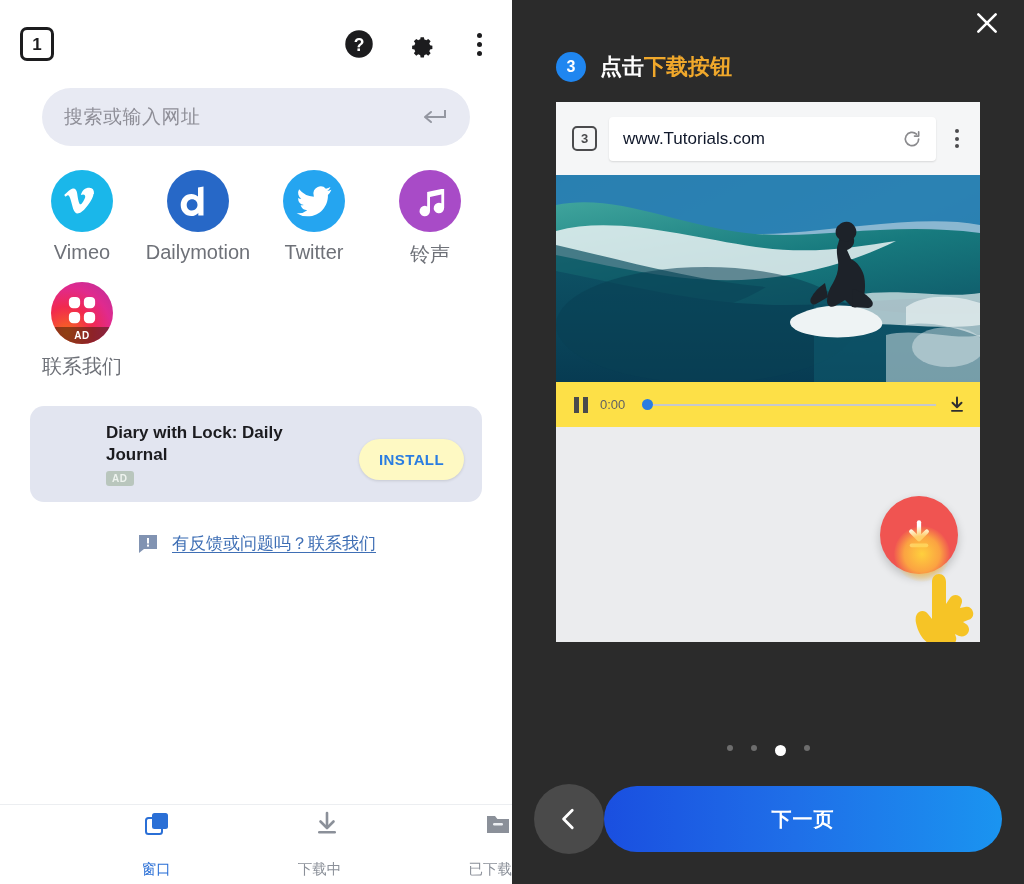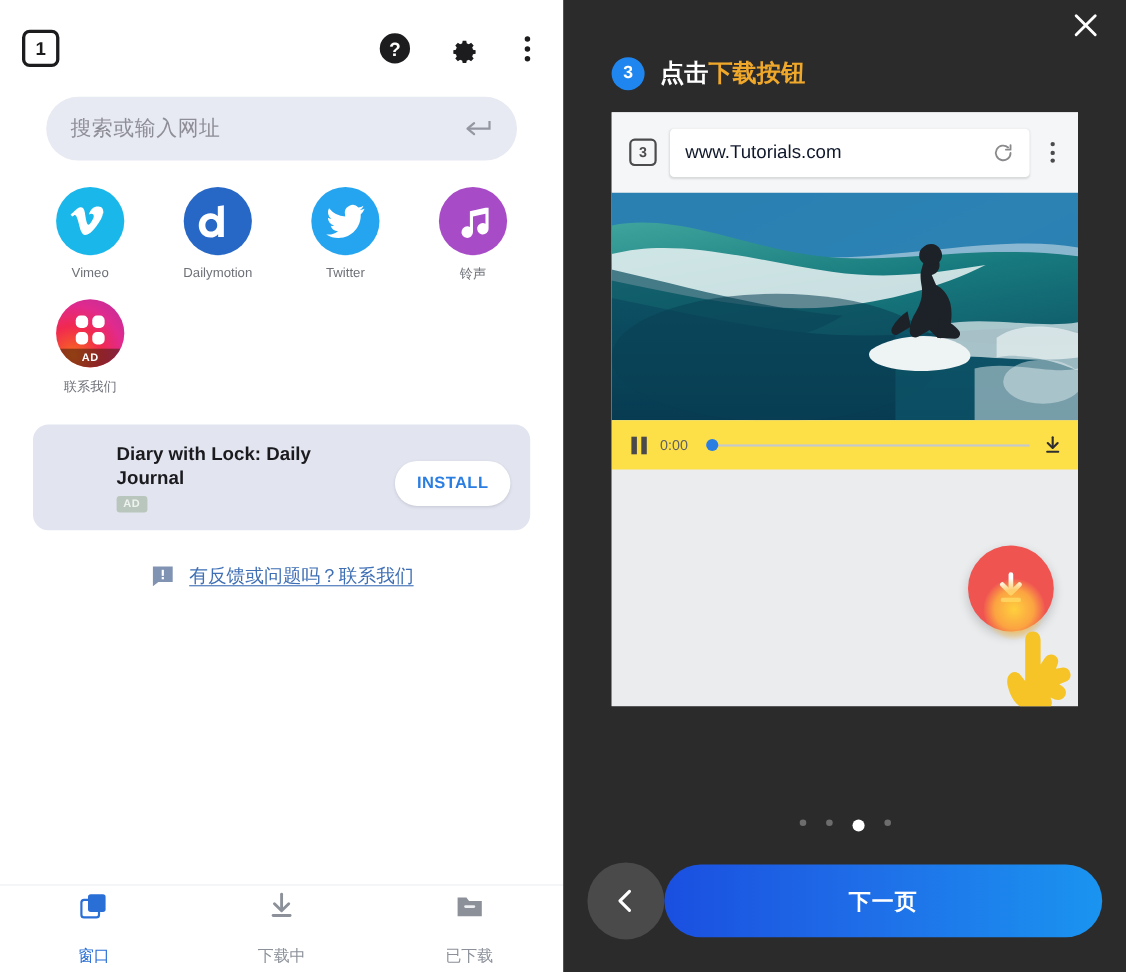--- a/index.html
+++ b/index.html
@@ -53,21 +53,21 @@
     padding:24px 24px 0 24px;
     display:grid; grid-template-columns:repeat(4,1fr);
     row-gap:14px;
   }
   .shortcut { display:flex; flex-direction:column; align-items:center; cursor:pointer; }
   .sc-circle {
     width:62px; height:62px; border-radius:50%;
     display:flex; align-items:center; justify-content:center;
     position:relative; overflow:hidden;
   }
-  .sc-label { margin-top:9px; font-size:12px; color:#6e7178; }
+  .sc-label { margin-top:9px; font-size:20px; color:#6e7178; }
 
   .c-vimeo { background:#1ab7ea; }
   .c-dm    { background:#2768c7; }
   .c-tw    { background:#25a5f0; }
   .c-ring  { background:#a84bc7; }
   .c-ad    { background:radial-gradient(circle at 25% 82%, #f76b1c 0%, #f1294f 38%, #e02a8e 66%, #b5319e 100%); }
 
   .ad-badge-strip {
     position:absolute; left:0; right:0; bottom:0; height:17px;
     background:rgba(60,30,10,.55);
@@ -84,21 +84,21 @@
   }
   .ad-text { flex:1; }
   .ad-title { font-size:17px; font-weight:bold; color:#1b1b1f; line-height:1.28; }
   .ad-tag {
     display:inline-block; margin-top:5px;
     background:#b9c6bd; color:#eef3ef;
     font-size:10px; font-weight:bold; padding:2px 6px; border-radius:3px;
     letter-spacing:.6px;
   }
   .install-btn {
-    background:#ffffff; color:#2a7de1; font-size:15px; font-weight:bold;
+    background:#fef9c3; color:#2a7de1; font-size:15px; font-weight:bold;
     border:none; border-radius:22px; padding:12px 20px;
     letter-spacing:.4px; cursor:pointer;
     box-shadow:0 1px 3px rgba(0,0,0,.13);
     margin-top:12px;
   }
 
   .feedback {
     margin-top:30px;
     display:flex; align-items:center; justify-content:center; gap:12px;
     cursor:pointer;
@@ -110,21 +110,21 @@
   }
 
   .left-spacer { flex:1; }
 
   .bottomnav {
     height:80px; border-top:1px solid #eceef1;
     display:flex; align-items:center;
   }
   .nav-item {
     flex:1; display:flex; flex-direction:column;
-    align-items:center; gap:22px; cursor:pointer;
+    align-items:flex-end; gap:22px; cursor:pointer;
   }
   .nav-label { font-size:14.5px; color:#8b9099; }
   .nav-item.active .nav-label { color:#2a6fd6; }
   .nav-icn { width:28px; height:28px; }
 
   
   .right-panel {
     width:512px; height:884px;
     background:#2b2b2b;
     position:relative;

